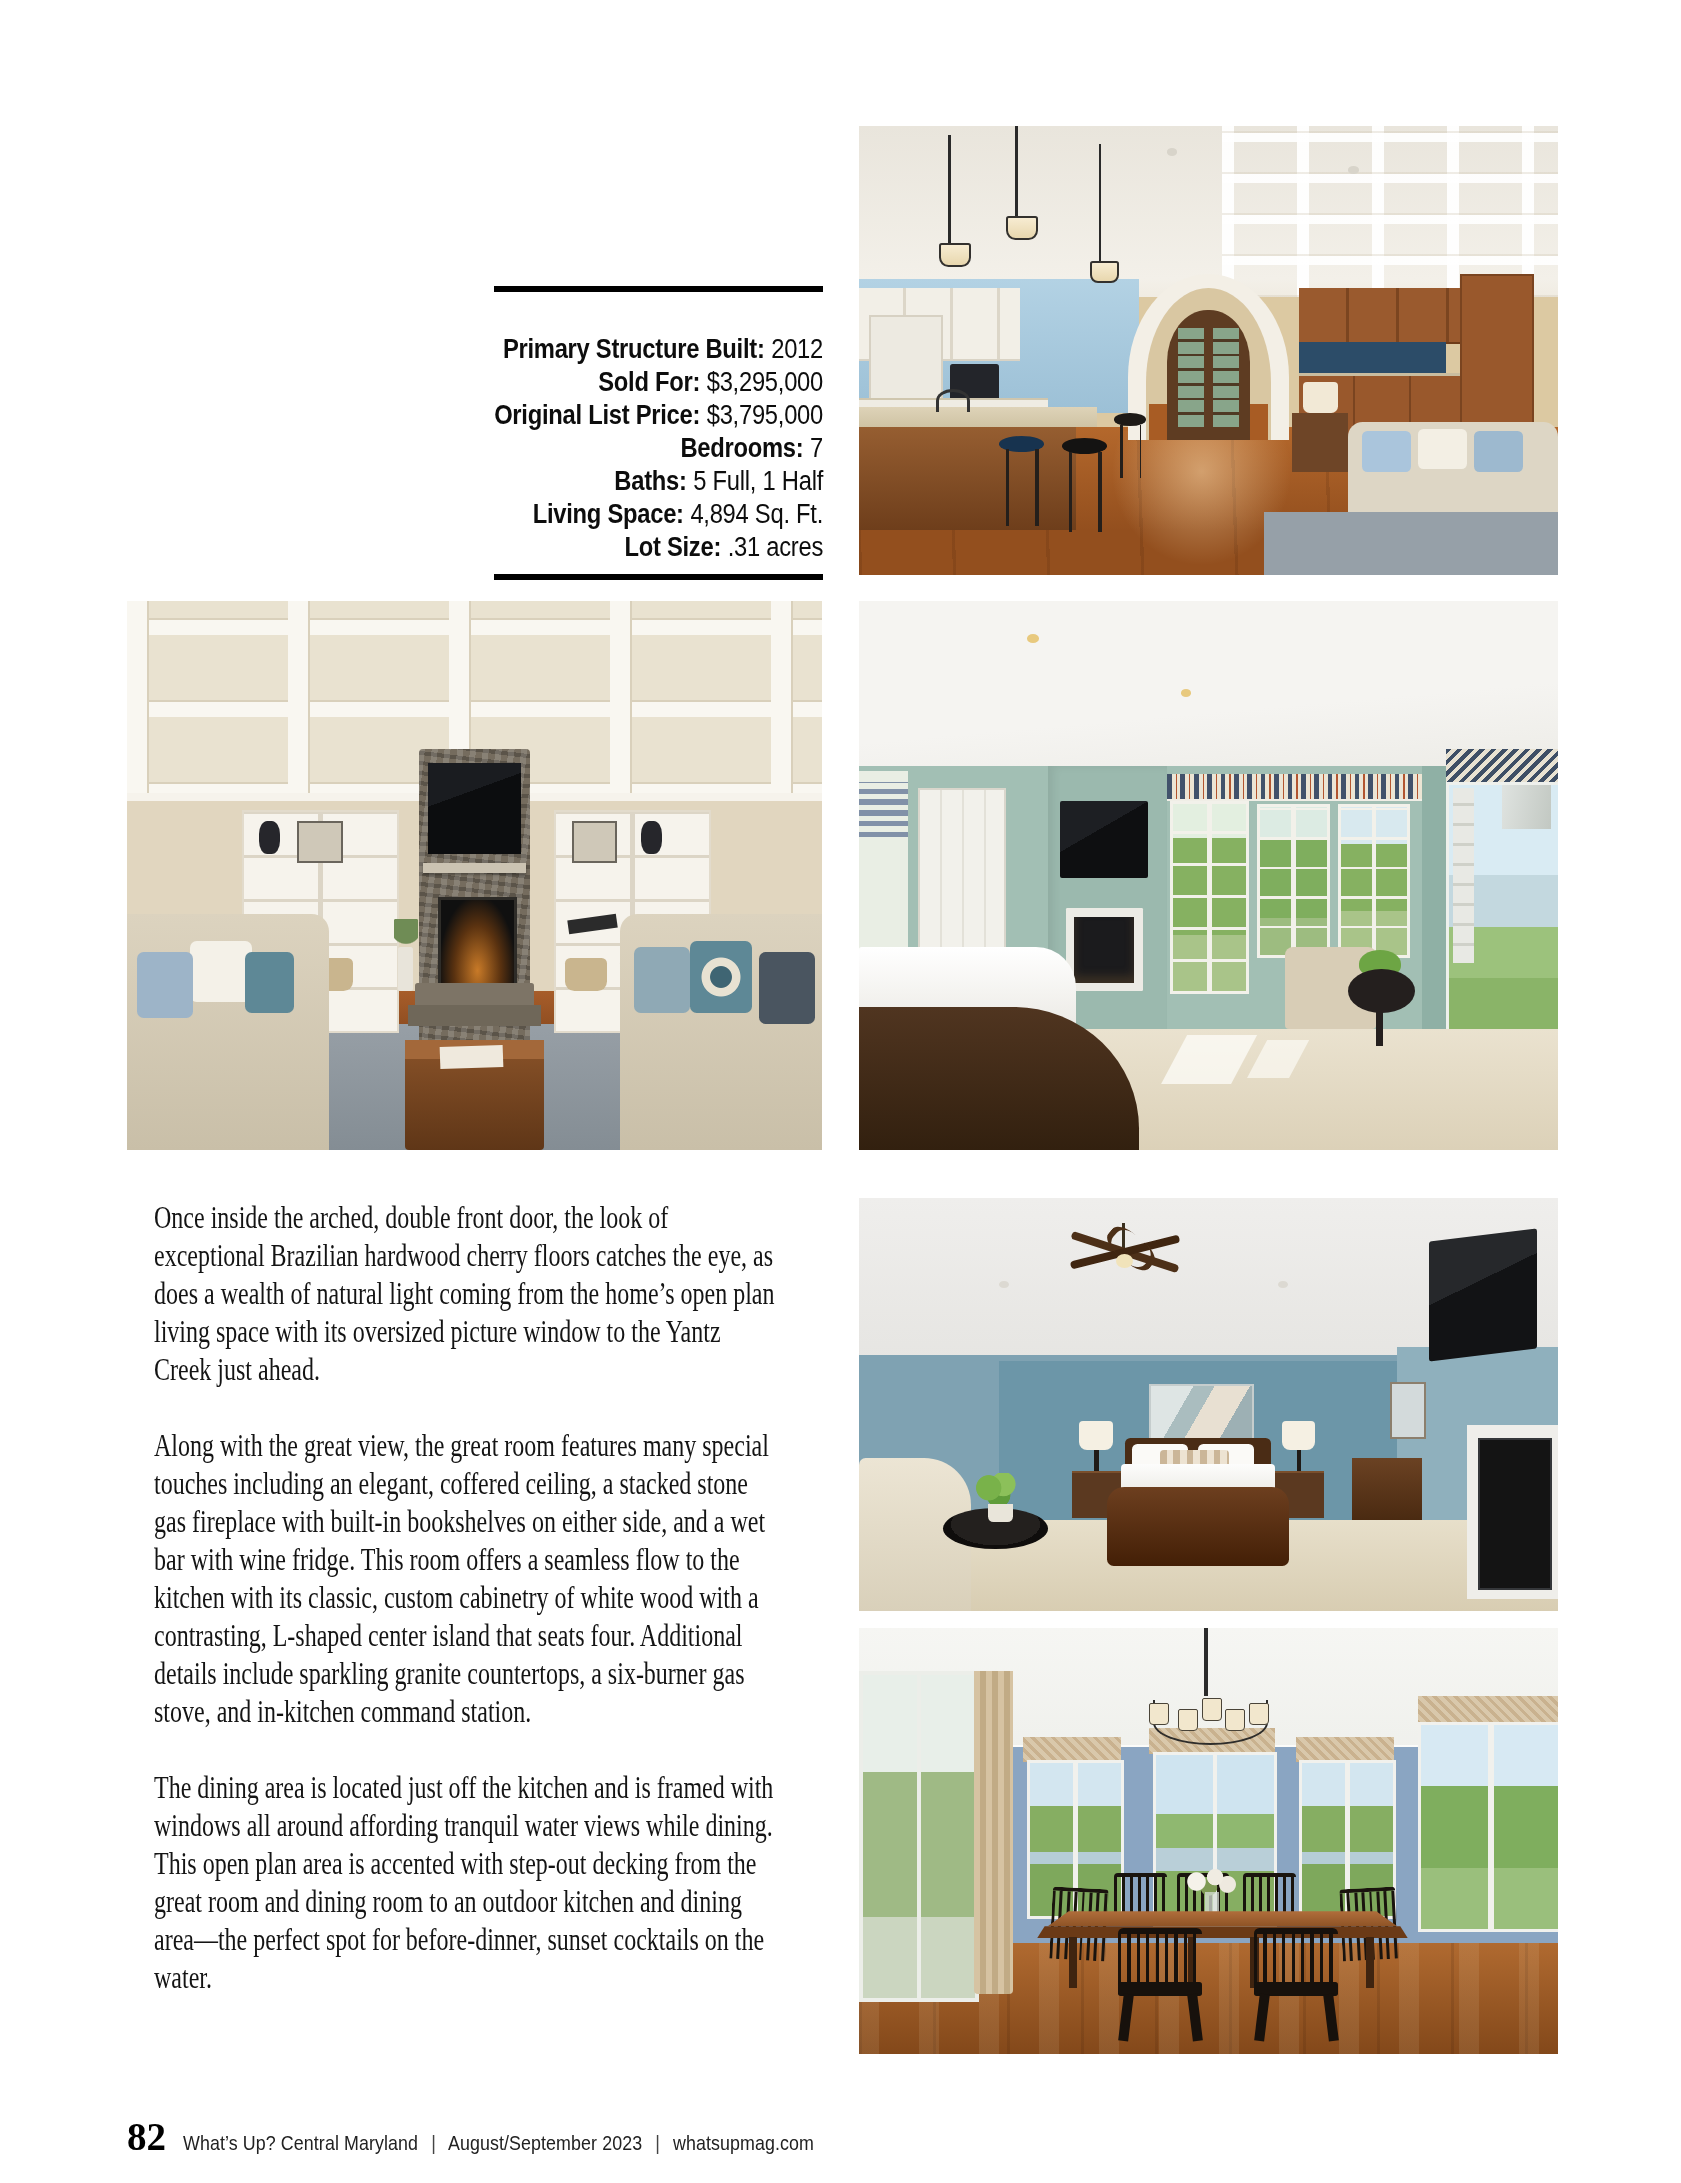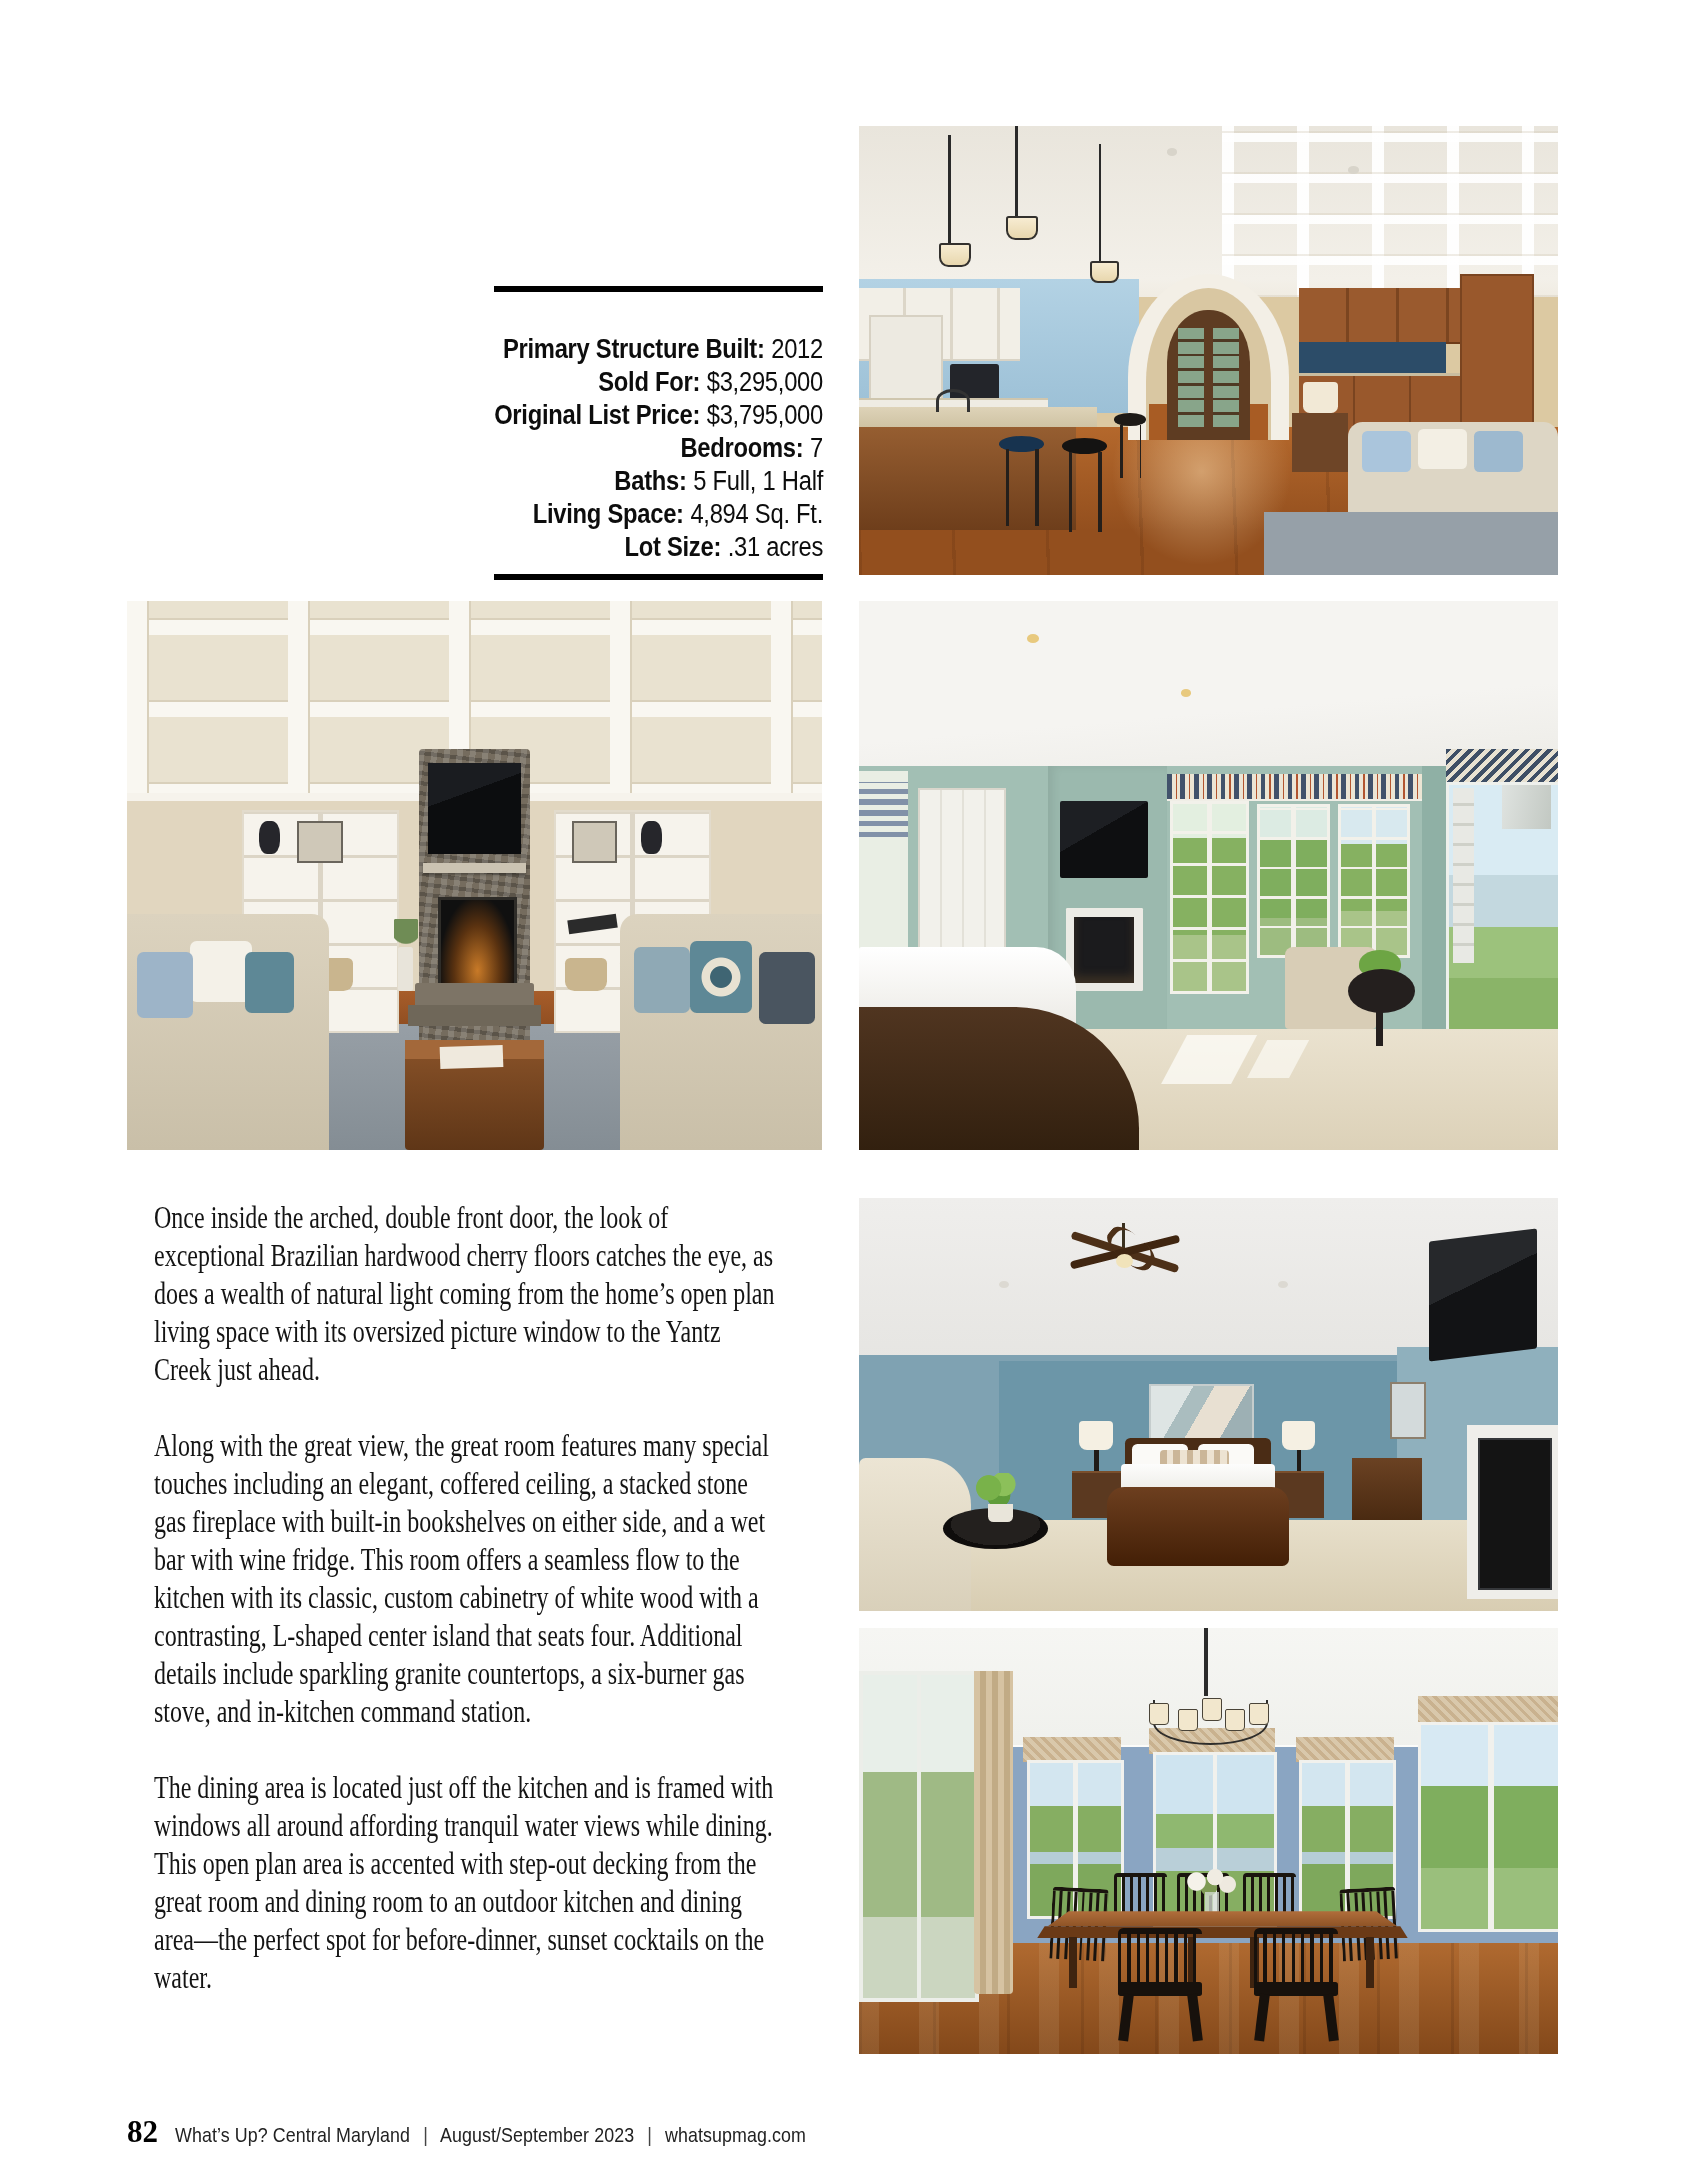--- a/index.html
+++ b/index.html
@@ -18,21 +18,21 @@
 
   
   .article{position:absolute;left:154px;top:1198px;width:629px;}
   .article-inner{transform:scaleX(0.75);transform-origin:0 0;width:839px;
                  font-family:"Liberation Serif", serif;font-size:32px;line-height:38px;color:#141414;}
   .article-inner p{margin:0 0 38px 0;}
   .article-inner p:last-child{margin-bottom:0;}
 
   
   .footer{position:absolute;left:127px;top:2114px;display:flex;align-items:baseline;}
-  .page-number{font-family:"Liberation Serif", serif;font-weight:700;font-size:31px;color:#000;}
+  .page-number{font-family:"Liberation Serif", serif;font-weight:700;font-size:39px;color:#000;}
   .footer-text{margin-left:17.4px;transform:scaleX(0.85);transform-origin:0 50%;
                font-size:21px;color:#222;white-space:nowrap;letter-spacing:0.1px;}
   .footer-text .sep{margin:0 9.4px;color:#444;}
 </style>
 </head>
 <body>
 
 <div class="page">
 
   <div class="rule" style="top:286px;"></div>

